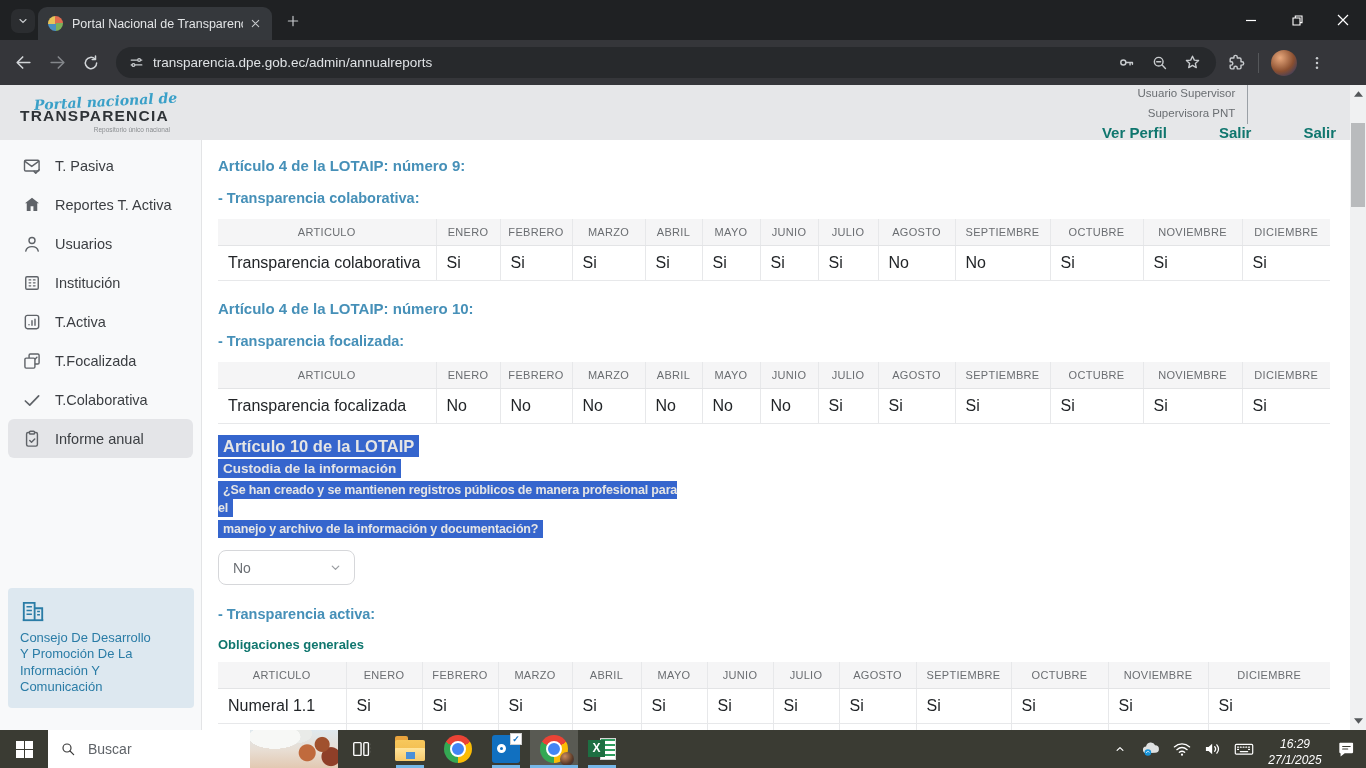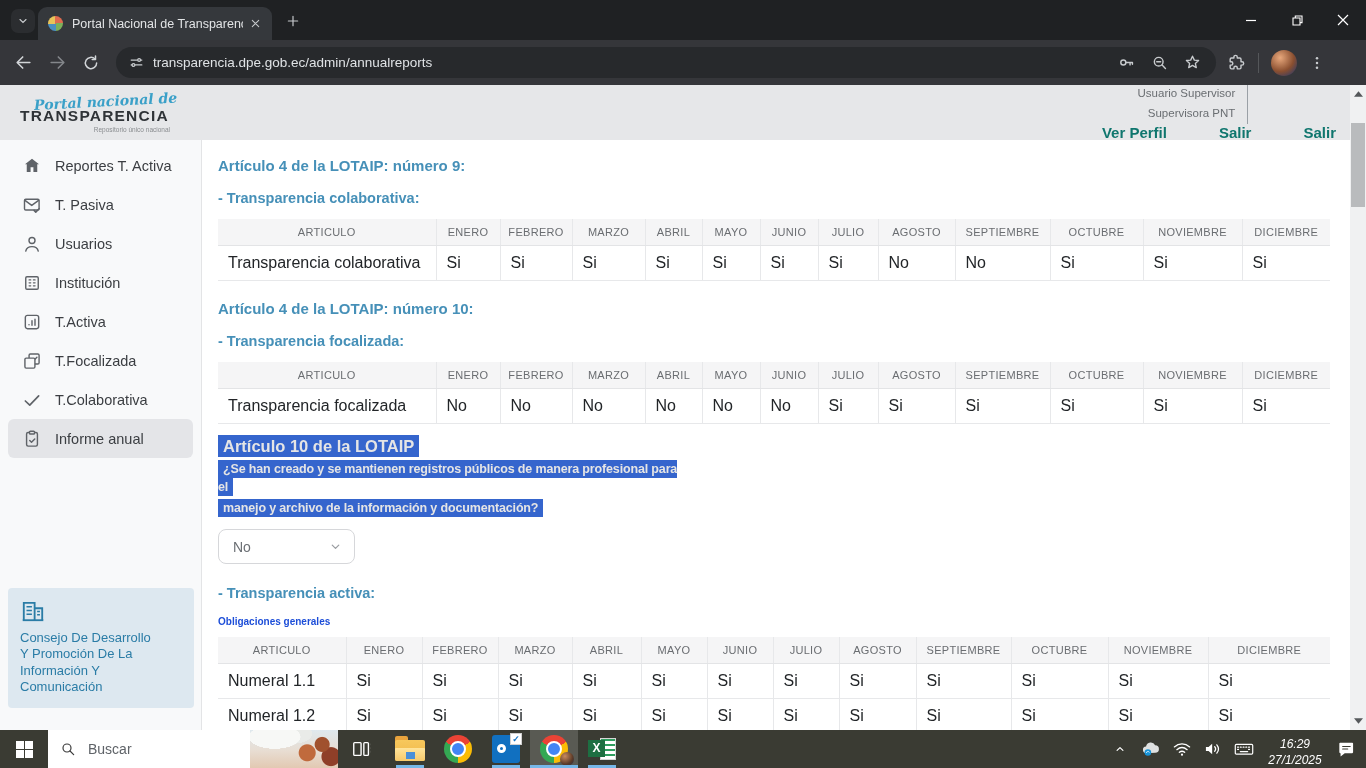--- a/index.html
+++ b/index.html
@@ -61,21 +61,21 @@
   .side-item.active { background:#e4e5e8; }
   .org-card { position:absolute; left:8px; top:448px; width:186px; background:#dde8f0; border-radius:4px;
     padding:10px 10px 12px 12px; }
   .org-text { color:#2a7ca6; font-size:13px; line-height:1.26; margin-top:6px; }
 
   
   #content { position:absolute; left:203px; top:55px; width:1147px; height:590px; background:#fff;
     padding-left:15px; overflow:hidden; }
   .sec-title { color:#4690b8; font-size:15px; font-weight:bold; margin:17px 0 0 0; }
   .sec-sub { color:#4690b8; font-size:14.5px; font-weight:bold; margin:16px 0 13px 0; }
-  .group-label { color:#1d4ed8; font-size:10px; font-weight:bold; margin:15px 0 10px 0; }
+  .group-label { color:#0f766e; font-size:13px; font-weight:bold; margin:15px 0 10px 0; }
 
   table.data-table { border-collapse:collapse; table-layout:fixed; width:1112px; }
   .data-table th { background:#f5f5f6; color:#6a6d71; font-size:11px; font-weight:normal; letter-spacing:.3px;
     text-align:center; padding:7px 4px; border-bottom:1px solid #e3e4e6; overflow:hidden; white-space:nowrap; }
   .data-table td { color:#222528; font-size:16px; text-align:left; padding:8px 4px 8px 10px;
     border-bottom:1px solid #e7e8ea; overflow:hidden; white-space:nowrap; }
   .data-table th:not(:last-child), .data-table td:not(:last-child) { border-right:1px solid #e7e8ea; }
   .tblA th:nth-child(1){width:218px}.tblA th:nth-child(2){width:64px}.tblA th:nth-child(3){width:72px}
   .tblA th:nth-child(4){width:73px}.tblA th:nth-child(5){width:57px}.tblA th:nth-child(6){width:58px}
   .tblA th:nth-child(7){width:58px}.tblA th:nth-child(8){width:60px}.tblA th:nth-child(9){width:77px}
@@ -260,32 +260,32 @@
       <div class="header-nav">
         <span class="hnav-item">Ver Perfil</span>
         <span class="hnav-item">Salir</span>
         <span class="hnav-item">Salir</span>
       </div>
     </div>
   </div>
 
   <div id="sidebar">
     <div class="side-item">
-      <svg width="20" height="20" viewBox="0 0 24 24">
-          <path d="M12 3.2 3.6 10h2.1v9.3h4.6v-5.8h3.4v5.8h4.6V10h2.1z" fill="#5f6368"></path>
-        </svg>
-      <span>Reportes T. Activa</span>
-    </div>
-    <div class="side-item">
       <svg width="20" height="20" viewBox="0 0 24 24" fill="none" stroke="#5f6368" stroke-width="1.7" stroke-linecap="round" stroke-linejoin="round">
           <rect x="3" y="5" width="17.5" height="13" rx="1.5"></rect>
           <path d="m3.5 6.5 8.2 6 8.2-6"></path>
           <path d="m14.5 18.5 2 2 4-4" stroke-width="1.9"></path>
         </svg>
       <span>T. Pasiva</span>
+    </div>
+    <div class="side-item">
+      <svg width="20" height="20" viewBox="0 0 24 24">
+          <path d="M12 3.2 3.6 10h2.1v9.3h4.6v-5.8h3.4v5.8h4.6V10h2.1z" fill="#5f6368"></path>
+        </svg>
+      <span>Reportes T. Activa</span>
     </div>
     <div class="side-item">
       <svg width="20" height="20" viewBox="0 0 24 24" fill="none" stroke="#5f6368" stroke-width="1.7" stroke-linecap="round">
           <circle cx="12" cy="7.8" r="3.6"></circle>
           <path d="M4.5 20.5c.8-3.7 4-5.4 7.5-5.4s6.7 1.7 7.5 5.4"></path>
         </svg>
       <span>Usuarios</span>
     </div>
     <div class="side-item">
       <svg width="20" height="20" viewBox="0 0 24 24" fill="none" stroke="#5f6368" stroke-width="1.7" stroke-linecap="round">
@@ -418,20 +418,21 @@
             <td>Si</td>
             <td>Si</td>
             <td>Si</td>
             <td>Si</td>
           </tr>
         </tbody>
       </table>
 
     <div class="hl-block">
       <div><span class="hl hl-title">Artículo 10 de la LOTAIP</span></div>
+      <div class="hl-line"><span class="hl hl-sub">Custodia de la información</span></div>
       <div class="hl-line"><span class="hl hl-q">¿Se han creado y se mantienen registros públicos de manera profesional para el</span></div>
       <div class="hl-line"><span class="hl hl-q">manejo y archivo de la información y documentación?</span></div>
     </div>
 
     <div class="dropdown">
       <span>No</span>
       <svg width="13" height="13" viewBox="0 0 24 24" fill="none" stroke="#9a9da1" stroke-width="2.3" stroke-linecap="round" stroke-linejoin="round">
           <path d="m6 9.5 6 6 6-6"></path>
         </svg>
     </div>

